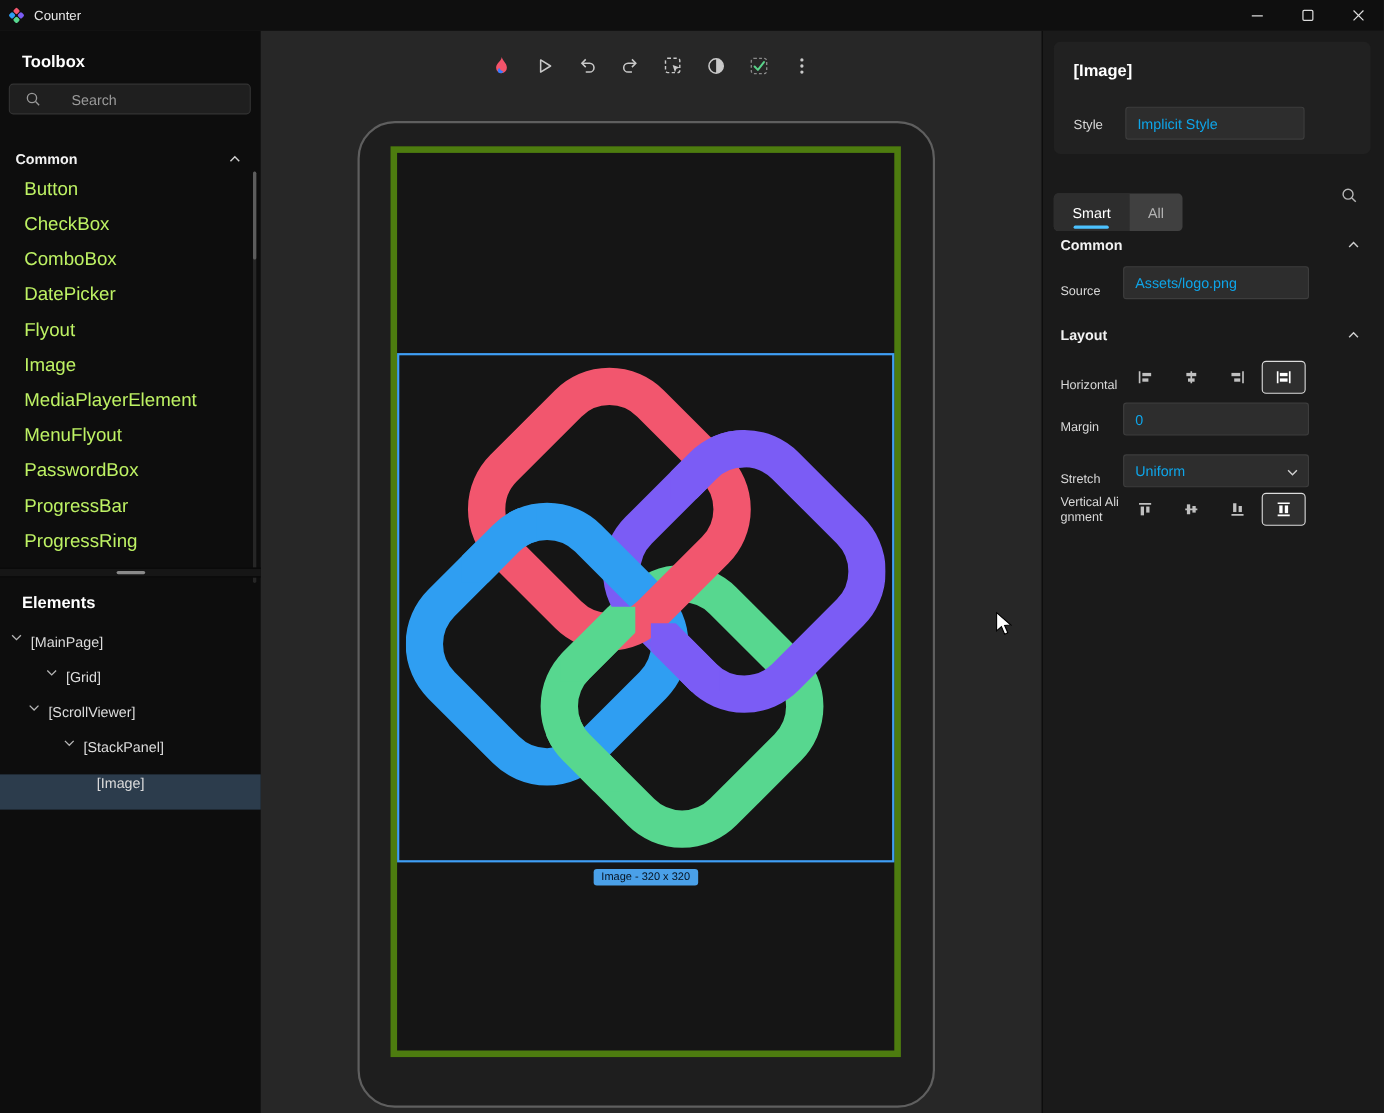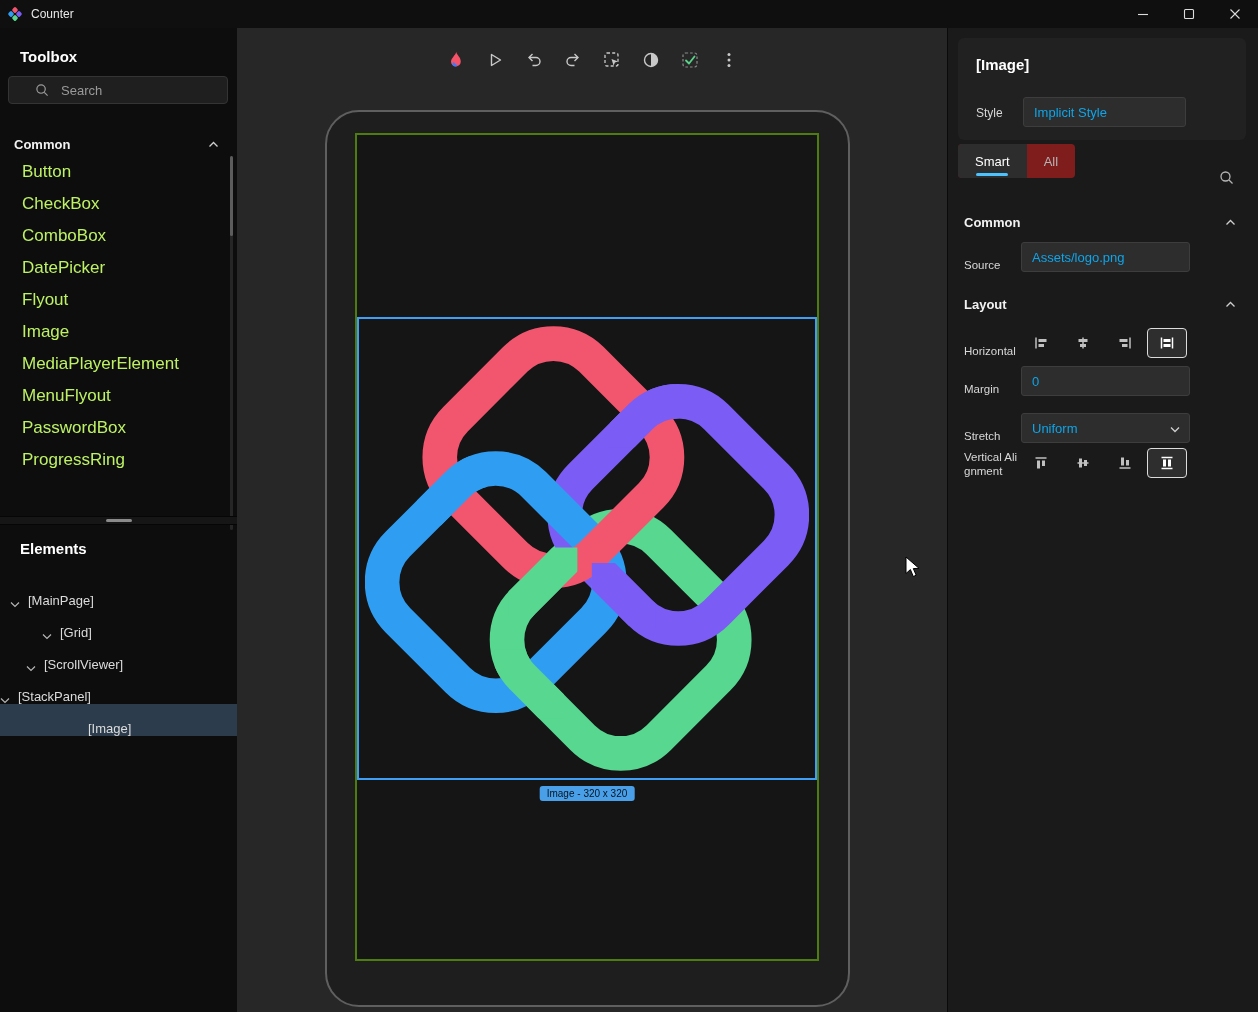--- a/index.html
+++ b/index.html
@@ -20,60 +20,60 @@
   .main{position:absolute;top:28px;left:0;right:0;bottom:0}
   .left-panel{position:absolute;top:0;bottom:0;left:0;width:237px;background:#0d0d0d;z-index:20}
   .canvas{position:absolute;top:0;bottom:0;left:237px;right:311px;background:#272727}
   .right-panel{position:absolute;top:0;bottom:0;right:0;width:311px;background:#1a1a1a;
     border-left:1px solid #0a0a0a;z-index:20}
 
   
   .panel-title{position:absolute;left:20px;font-size:15px;font-weight:bold;color:#fff}
   .tb-title{top:20px}
   .searchbox{position:absolute;left:8px;top:48px;width:220px;height:28px;background:#1f1f1f;
-    border:1px solid #343434;border-radius:4px;display:flex;align-items:center;padding-left:26px;gap:12px}
+    border:1px solid #343434;border-radius:4px;display:flex;align-items:center;padding-left:14px;gap:28px}
   .searchbox .ph{font-size:13px;color:#9a9a9a}
   .sec-header{position:absolute;left:0;right:0;top:102px;height:28px;display:flex;
     align-items:center;padding:0 18px 0 14px}
   .sec-header .t{font-size:13px;font-weight:bold;color:#f2f2f2}
   .sec-header .chev{margin-left:auto}
   .tb-list{position:absolute;left:0;right:8px;top:128px}
   .tb-item{height:32px;display:flex;align-items:center;padding-left:22px;font-size:17px;color:#bef264}
   .tb-track{position:absolute;right:4px;top:128px;width:3px;height:374px;background:#262626;border-radius:2px}
   .tb-thumb{position:absolute;right:4px;top:128px;width:3px;height:80px;background:#5c5c5c;border-radius:2px}
   .splitter{position:absolute;left:0;right:0;top:488px;height:9px;background:#161616;
     border-top:1px solid #060606;border-bottom:1px solid #060606;display:flex;align-items:center;justify-content:center}
   .splitter .grip{width:26px;height:3px;border-radius:2px;background:#8a8a8a}
   .el-title{top:512px}
   .tree{position:absolute;left:0;right:0;top:548px}
-  .tree-row{height:32px;display:flex;align-items:flex-end;font-size:13px;color:#dcdcdc}
+  .tree-row{height:32px;display:flex;align-items:flex-start;font-size:13px;color:#dcdcdc}
   .tree-row .chev{margin-right:8px}
   .tree-row.sel{background:#2c3c4c}
 
   
   .toolbar{position:absolute;top:18px;left:0;right:0;display:flex;justify-content:center;gap:11px}
   .ticon{width:28px;height:28px;display:flex;align-items:center;justify-content:center;border-radius:4px;color:#c9c9c9}
   .device{position:absolute;left:88px;top:82px;width:525px;height:897px;border:2px solid #5f5f5f;
     border-radius:34px;background:#1e1e1e}
-  .page{position:absolute;left:28px;top:21px;width:464px;height:828px;background:#151515;border:2px solid #4d7c0f}
+  .page{position:absolute;left:28px;top:21px;width:464px;height:828px;background:#151515;border:6px solid #4d7c0f}
   .selection{position:absolute;left:0;right:0;top:182px;height:463px;border:2px solid #3f9ef5}
   .logo-wrap{position:absolute;inset:6px}
   .logo-wrap svg{width:100%;height:100%;display:block}
   .size-badge{position:absolute;left:50%;top:651px;transform:translateX(-50%);
     background:#4aa0e8;color:#06121f;font-size:10px;padding:2px 7px;border-radius:3px;white-space:nowrap}
   .cursor{position:absolute;left:668px;top:528px;z-index:40}
 
   
   .hdr-card{position:absolute;left:10px;right:12px;top:10px;height:102px;background:#212121;border-radius:6px}
   .hdr-card .title{position:absolute;left:18px;top:18px;font-size:15px;font-weight:bold;color:#fff}
   .hdr-card .lbl{position:absolute;left:18px;top:68px;font-size:12px;color:#d8d8d8}
   .inp{background:#2d2d2d;border:1px solid #3d3d3d;border-radius:3px;height:30px;
     display:flex;align-items:center;padding-left:10px;font-size:13px;color:#0ea5e9}
   .hdr-card .inp{position:absolute;left:65px;top:59px;width:163px}
-  .tabs{position:absolute;left:10px;top:116px;display:flex;background:#7f1d1d;border-radius:4px}
+  .tabs{position:absolute;left:10px;top:148px;display:flex;background:#404040;border-radius:4px}
   .tab{position:relative;height:34px;display:flex;align-items:center;justify-content:center;
     padding:0 17px;font-size:13px;color:#b5b5b5}
   .tab.sel{background:#2d2d2d;color:#fff;border-radius:4px 0 0 4px}
   .tab.sel::after{content:"";position:absolute;left:50%;bottom:2px;transform:translateX(-50%);
     width:32px;height:3px;border-radius:2px;background:#4cc2ff}
   .rp-search{position:absolute;right:24px;top:142px}
   .rp-sec{position:absolute;left:16px;right:22px;height:28px;display:flex;align-items:center}
   .rp-sec .t{font-size:13px;font-weight:bold;color:#f2f2f2}
   .rp-sec .chev{margin-left:auto}
   .prop{position:absolute;left:16px;right:0;display:flex;align-items:flex-end}
@@ -144,20 +144,21 @@
       <div class="tb-list">
         <div class="tb-item">Button</div>
         <div class="tb-item">CheckBox</div>
         <div class="tb-item">ComboBox</div>
         <div class="tb-item">DatePicker</div>
         <div class="tb-item">Flyout</div>
         <div class="tb-item">Image</div>
         <div class="tb-item">MediaPlayerElement</div>
         <div class="tb-item">MenuFlyout</div>
         <div class="tb-item">PasswordBox</div>
+        <div class="tb-item">ProgressBar</div>
         <div class="tb-item">ProgressRing</div>
       </div>
       <div class="tb-track"></div>
       <div class="tb-thumb"></div>
 
       <div class="splitter">
         <div class="grip"></div>
       </div>
 
       <div class="panel-title el-title">Elements</div>
@@ -174,21 +175,21 @@
               <path d="M1 1.5 L5 5.5 L9 1.5" fill="none" stroke="#b5b5b5" stroke-width="1.2"></path>
             </svg>
           <span>[Grid]</span>
         </div>
         <div class="tree-row" style="padding-left:26px">
           <svg class="chev" width="10" height="7" viewBox="0 0 10 7">
               <path d="M1 1.5 L5 5.5 L9 1.5" fill="none" stroke="#b5b5b5" stroke-width="1.2"></path>
             </svg>
           <span>[ScrollViewer]</span>
         </div>
-        <div class="tree-row" style="">
+        <div class="tree-row" style="padding-left:58px">
           <svg class="chev" width="10" height="7" viewBox="0 0 10 7">
               <path d="M1 1.5 L5 5.5 L9 1.5" fill="none" stroke="#b5b5b5" stroke-width="1.2"></path>
             </svg>
           <span>[StackPanel]</span>
         </div>
         <div class="tree-row sel" style="padding-left:88px">
           <span>[Image]</span>
         </div>
       </div>
     </aside>

